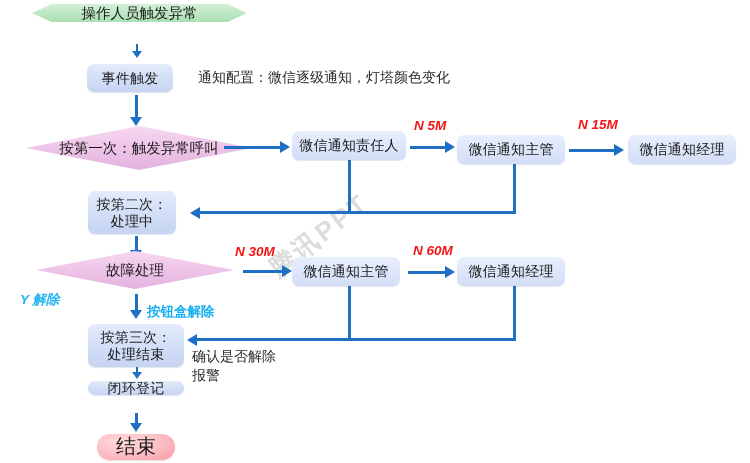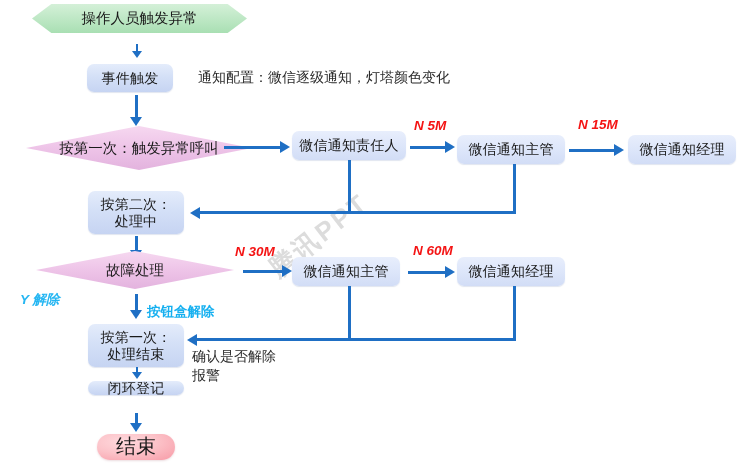--- a/index.html
+++ b/index.html
@@ -152,21 +152,21 @@
     user-select: none;
   }
 </style>
 </head>
 <body>
 
 <div id="canvas">
 
   <div class="watermark" style="left:262px; top:258px;">腾讯PPT</div>
 
-  <div class="hexshape" style="left:32px; top:4px; width:215px; height:29px;">
+  <div class="hexshape" style="left:32px; top:4px; width:215px; height:18px;">
     <span>操作人员触发异常</span>
   </div>
 
   <div class="vline thin" style="left:136px; top:44px; height:9px;"></div>
   <div class="arrow-d sm" style="left:132px; top:51px;"></div>
 
 
   <div class="node" style="left:87px; top:64px; width:86px; height:28px;">
     <span>事件触发</span>
   </div>
@@ -203,21 +203,21 @@
 
   <div class="node wide" style="left:628px; top:135px; width:108px; height:29px;">
     <span>微信通知经理</span>
   </div>
 
   <div class="vline" style="left:348px; top:160px; height:53px;"></div>
   <div class="vline" style="left:513px; top:164px; height:49px;"></div>
   <div class="hline" style="left:198px; top:211px; width:318px;"></div>
   <div class="arrow-l" style="left:190px; top:207px;"></div>
 
-  <div class="node" style="left:88px; top:191px; width:96px; height:43px;">
+  <div class="node" style="left:88px; top:191px; width:88px; height:43px;">
     <span>按第二次：
 处理中</span>
   </div>
 
   <div class="vline" style="left:135px; top:236px; height:20px;"></div>
   <div class="arrow-d" style="left:130px; top:250px;"></div>
 
   <div class="diamond" style="left:36px; top:251px; width:198px; height:38px;">
     <span>故障处理</span>
   </div>
@@ -245,21 +245,21 @@
   <div class="hline" style="left:195px; top:338px; width:321px;"></div>
   <div class="arrow-l" style="left:187px; top:334px;"></div>
 
   <div class="lbl-cyan-it" style="left:20px; top:291px;">Y 解除</div>
 
   <div class="vline" style="left:135px; top:294px; height:22px;"></div>
   <div class="arrow-d" style="left:130px; top:310px;"></div>
   <div class="lbl-cyan" style="left:147px; top:303px;">按钮盒解除</div>
 
   <div class="node" style="left:88px; top:324px; width:96px; height:43px;">
-    <span>按第一次：
+    <span>按第三次：
 处理结束</span>
   </div>
 
   <div class="lbl-dark" style="left:192px; top:347px;">确认是否解除
 报警</div>
 
   <div class="vline thin" style="left:136px; top:367px; height:8px;"></div>
   <div class="arrow-d sm" style="left:132px; top:372px;"></div>
 
   <div class="node" style="left:88px; top:381px; width:96px; height:14px;">

